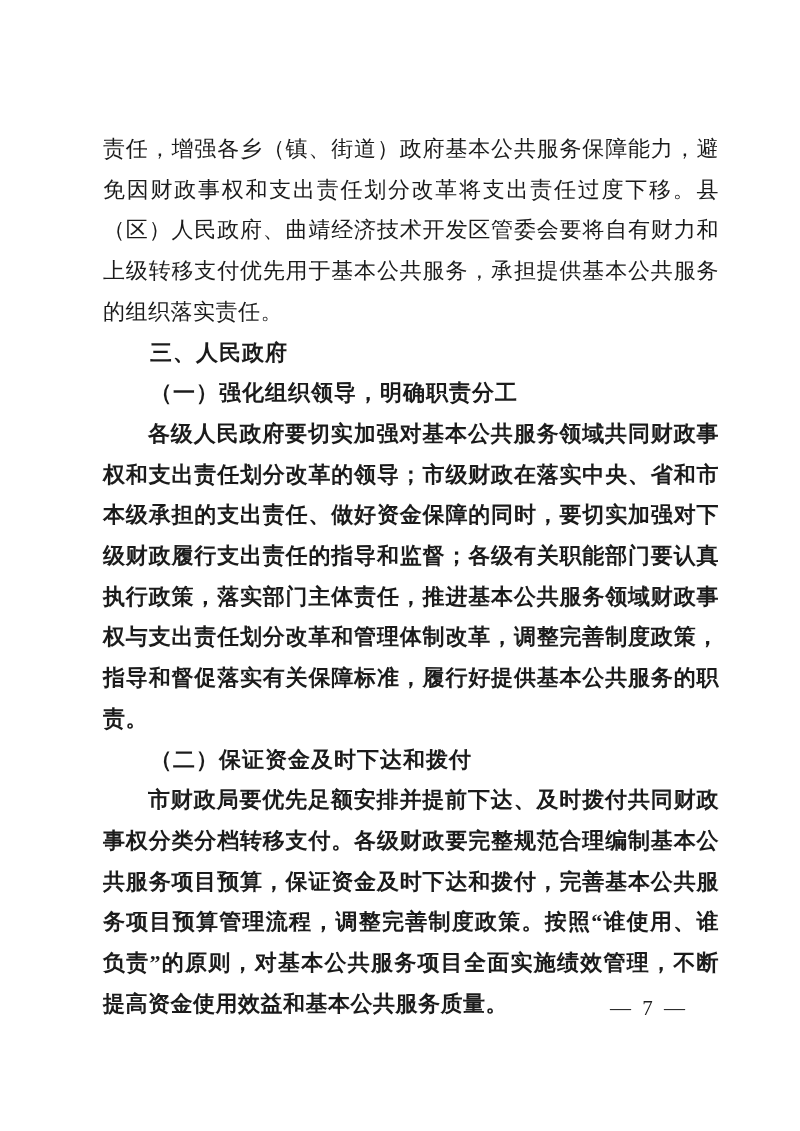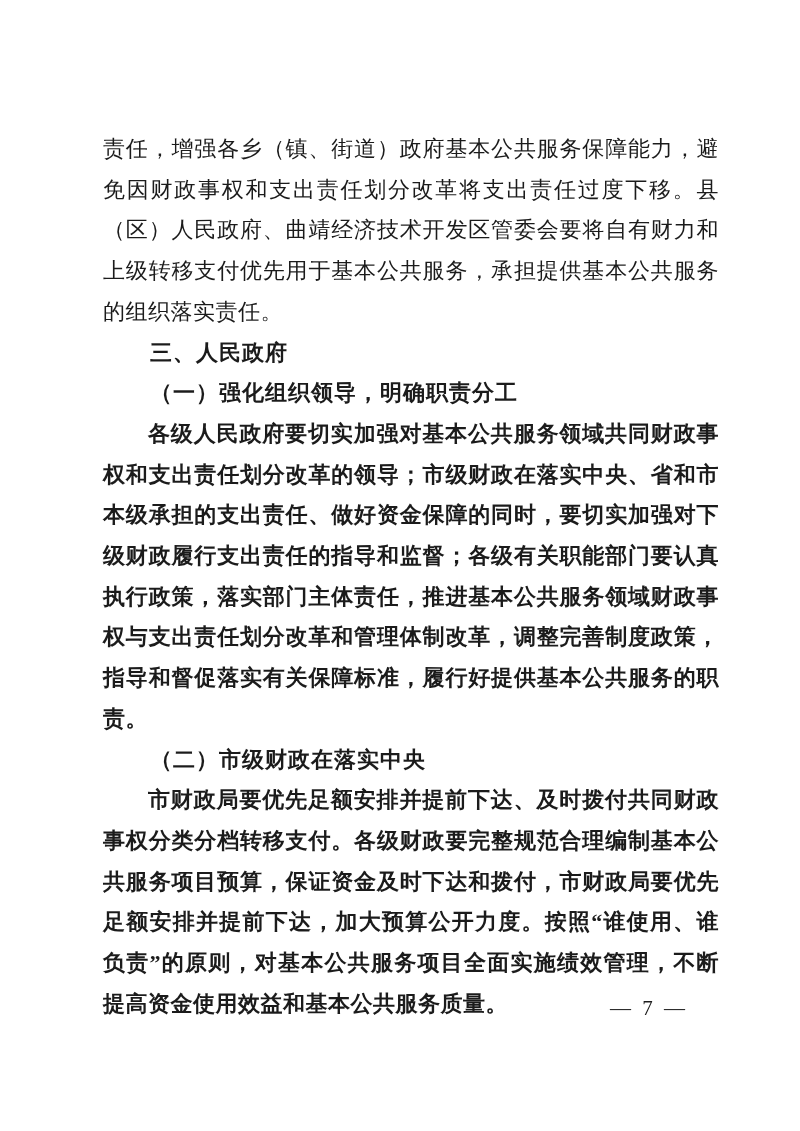--- a/index.html
+++ b/index.html
@@ -57,17 +57,17 @@
 </style>
 </head>
 <body>
 
 <div class="page">
   <div class="content">
     <p class="body-cont">责任，增强各乡（镇、街道）政府基本公共服务保障能力，避免因财政事权和支出责任划分改革将支出责任过度下移。县（区）人民政府、曲靖经济技术开发区管委会要将自有财力和上级转移支付优先用于基本公共服务，承担提供基本公共服务的组织落实责任。</p>
     <h2 class="section-heading">三、人民政府</h2>
     <h3 class="subsection-heading">（一）强化组织领导，明确职责分工</h3>
     <p class="body-para">各级人民政府要切实加强对基本公共服务领域共同财政事权和支出责任划分改革的领导；市级财政在落实中央、省和市本级承担的支出责任、做好资金保障的同时，要切实加强对下级财政履行支出责任的指导和监督；各级有关职能部门要认真执行政策，落实部门主体责任，推进基本公共服务领域财政事权与支出责任划分改革和管理体制改革，调整完善制度政策，指导和督促落实有关保障标准，履行好提供基本公共服务的职责。</p>
-    <h3 class="subsection-heading">（二）市级财政在落实中央</h3>
-    <p class="body-para">市财政局要优先足额安排并提前下达、及时拨付共同财政事权分类分档转移支付。各级财政要完整规范合理编制基本公共服务项目预算，保证资金及时下达和拨付，市财政局要优先足额安排并提前下达，加大预算公开力度。按照“谁使用、谁负责”的原则，对基本公共服务项目全面实施绩效管理，不断提高资金使用效益和基本公共服务质量。</p>
+    <h3 class="subsection-heading">（二）保证资金及时下达和拨付</h3>
+    <p class="body-para">市财政局要优先足额安排并提前下达、及时拨付共同财政事权分类分档转移支付。各级财政要完整规范合理编制基本公共服务项目预算，保证资金及时下达和拨付，完善基本公共服务项目预算管理流程，调整完善制度政策。按照“谁使用、谁负责”的原则，对基本公共服务项目全面实施绩效管理，不断提高资金使用效益和基本公共服务质量。</p>
   </div>
   <div class="page-number">— 7 —</div>
 </div>
 
 </body></html>

